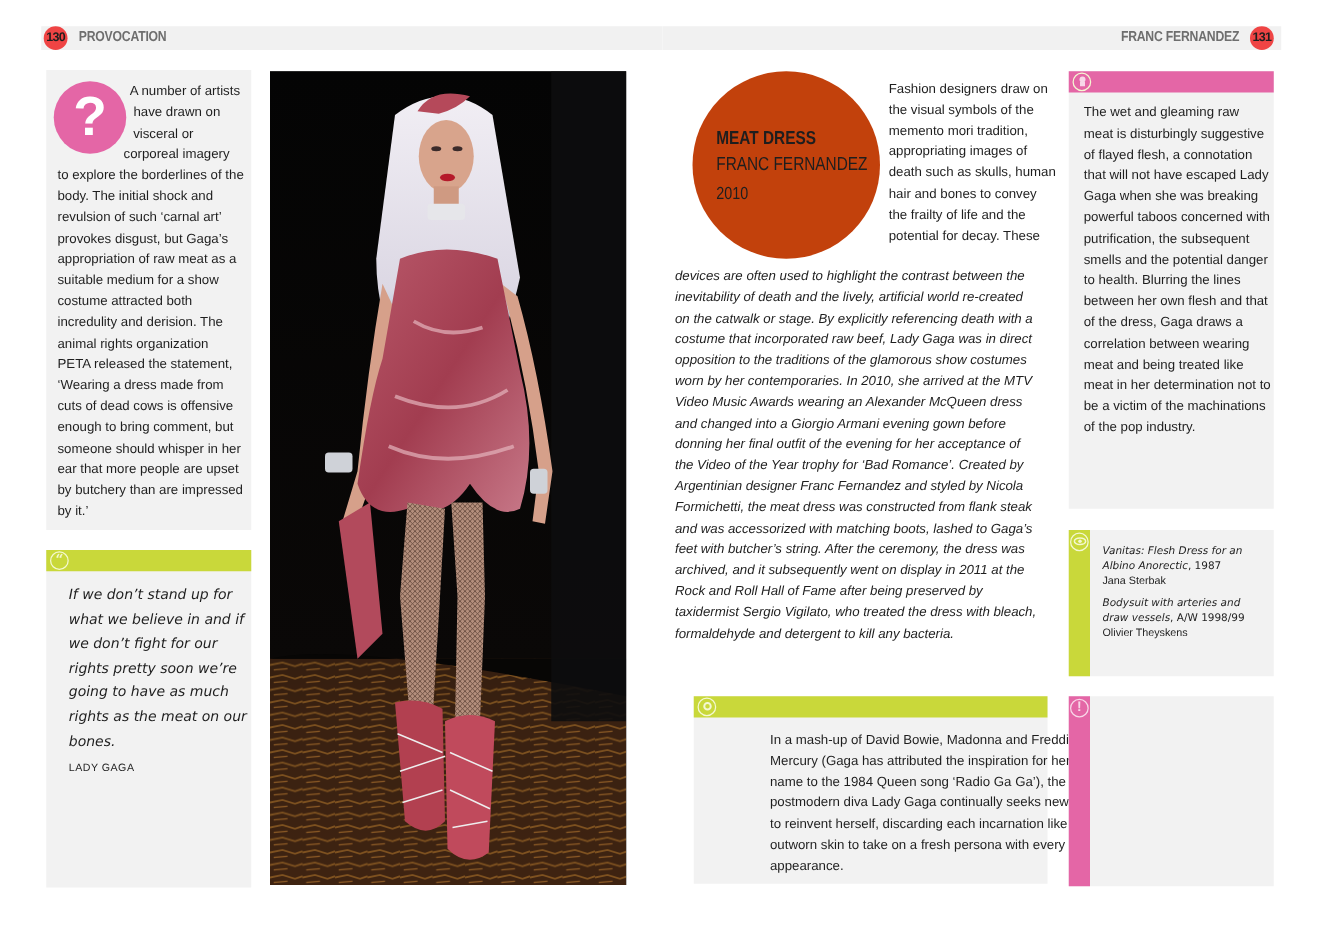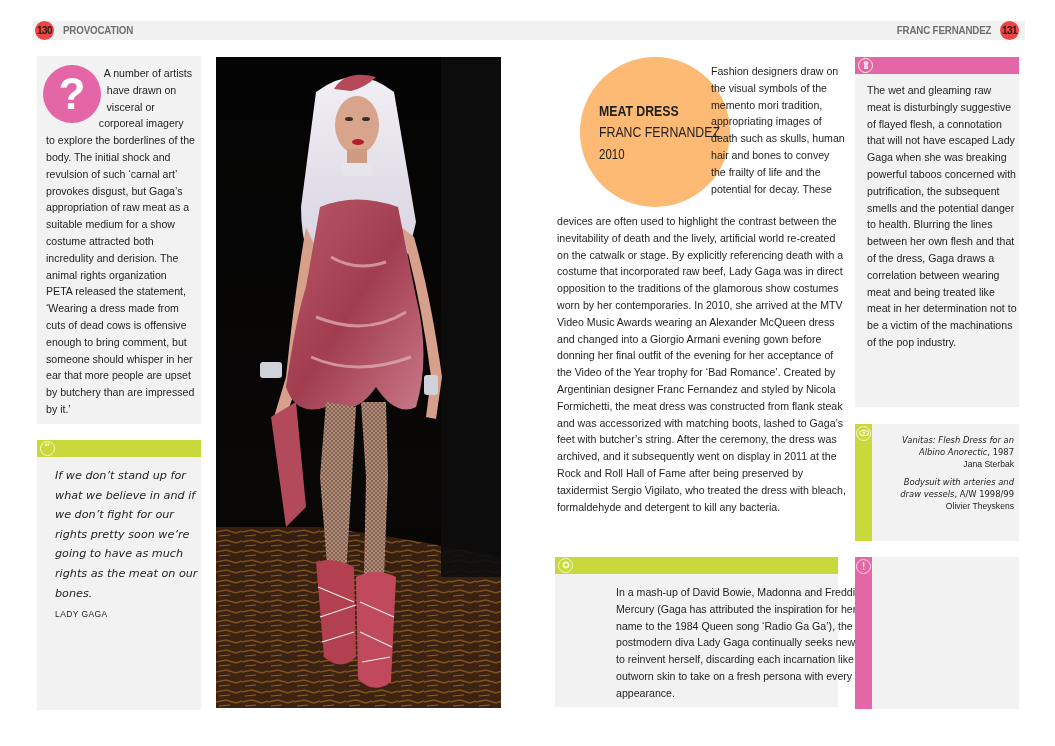--- a/index.html
+++ b/index.html
@@ -56,52 +56,52 @@
 
     
     #photo {
       position: absolute; left: 216px; top: 57px; width: 285px; height: 651px; overflow: hidden;
       background: #050505;
     }
     #photo svg { display: block; }
 
     
     #title-circle {
-      position: absolute; left: 580px; top: 57px; width: 150px; height: 150px; border-radius: 50%;
-      background: #fdba74;
+      position: absolute; left: 554px; top: 57px; width: 150px; height: 150px; border-radius: 50%;
+      background: #c2410c;
     }
     #title-circle .t {
       position: absolute; left: 19px; font-weight: bold; color: #1e1e1e;
       transform: scaleX(0.82); transform-origin: left center; white-space: nowrap;
     }
     #title-circle .t1 { top: 45px; font-size: 15px; }
     #title-circle .t2 { top: 66px; font-size: 15px; font-weight: normal; }
     #title-circle .t3 { top: 89px; font-size: 14px; font-weight: normal; }
 
     #main-text-top {
       position: absolute; left: 711px; top: 63px; width: 135px;
     }
     #main-text-bottom {
-      position: absolute; left: 557px; top: 213px; width: 290px;
+      position: absolute; left: 540px; top: 213px; width: 290px; font-style: italic;
     }
 
     #context-box { left: 555px; top: 557px; width: 283px; height: 150px; }
     #context-box .body-text { position: absolute; left: 22px; top: 27px; width: 268px; margin-left: 39px; }
 
     
     #focus-box { left: 855px; top: 57px; width: 164px; height: 350px; }
     #focus-box .body-text { position: absolute; left: 12px; top: 25px; width: 150px; }
 
     #see-also-box { left: 855px; top: 424px; width: 164px; height: 117px; }
     .side-bar { position: absolute; left: 0; top: 0; bottom: 0; width: 17px; }
     .side-bar.green { background: #c9d83a; }
     .side-bar.pink { background: #e466a6; }
     .side-bar .band-icon { left: 1px; top: 2px; }
     #see-also-box .refs { position: absolute; left: 27px; top: 10px; width: 132px; }
-    .ref { margin-bottom: 6px; text-align: right; }
+    .ref { margin-bottom: 6px; }
     .ref-title { font-family: "DejaVu Sans", sans-serif; font-style: italic; font-size: 8.4px; line-height: 12px; }
     .ref-artist { font-size: 8.6px; line-height: 12px; }
 
     #trivia-box { left: 855px; top: 557px; width: 164px; height: 152px; }
     #trivia-box .body-text { position: absolute; left: 26px; top: 10px; width: 136px; }
     .it { font-style: italic; }
   </style>
 </head>
 <body>
 

